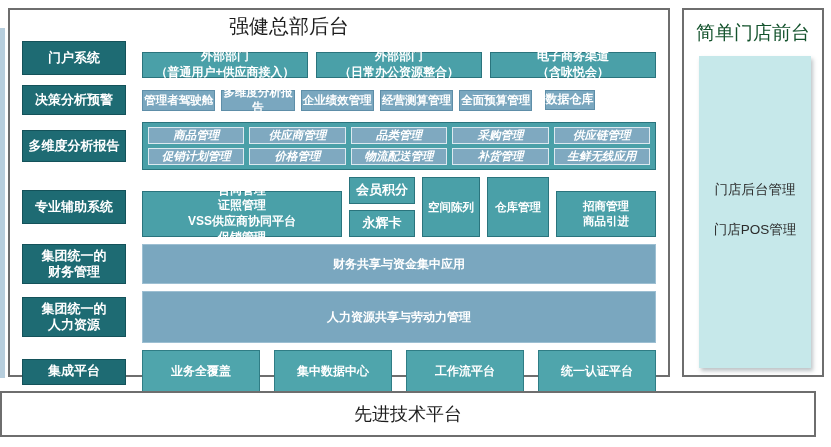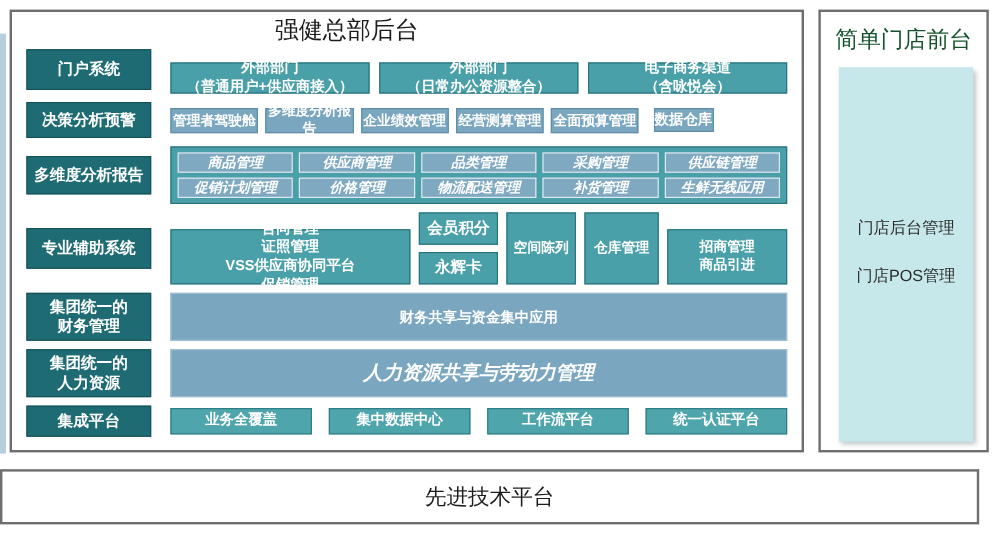--- a/index.html
+++ b/index.html
@@ -57,25 +57,25 @@
   .r4-big { flex:0 0 200px; font-size:12px; }
   .r4-stack { flex:0 0 66px; display:flex; flex-direction:column; gap:6px; }
   .r4-stack .box-teal { flex:1; font-size:13px; }
   .r4-b1 { flex:0 0 58px; font-size:11.5px; }
   .r4-b2 { flex:0 0 62px; font-size:11.5px; }
   .r4-b3 { flex:1; font-size:11.5px; }
 
   
   .r5 .row-label, .r6 .row-label { height:40px; }
   .r5-bar { height:40px; font-size:12px; border:1px solid #9dbfd2; }
-  .r6-bar { height:40px; font-size:16px; border:1px solid #9dbfd2;font-style:italic; }
+  .r6-bar { height:52px; font-size:12px; border:1px solid #9dbfd2; }
 
   
   .r7 .row-label { height:26px; }
-  .r7-content { display:flex; gap:14px; height:22px;font-family:Liberation Mono, monospace; }
+  .r7-content { display:flex; gap:14px; height:43px; }
   .r7-content .box-teal { flex:1; font-size:12px; background:#4FA5AC; border:1px solid #2f7d85; }
 
   
   .rp-title { margin-top:10px; text-align:center; font-size:19px; font-weight:500; color:#14532d; }
   .rp-inner { position:absolute; left:15px; top:46px; width:112px; height:312px;
               background:#C6E8EA; box-shadow:2px 3px 4px rgba(110,125,130,.45); }
   .rp-items { padding-top:125px; display:flex; flex-direction:column; gap:22px; align-items:center; }
   .rp-item { font-size:13.5px; color:#2b2b2b; }
 
   .bottom-title { font-size:18px; color:#1c1c1c; font-weight:500; }

